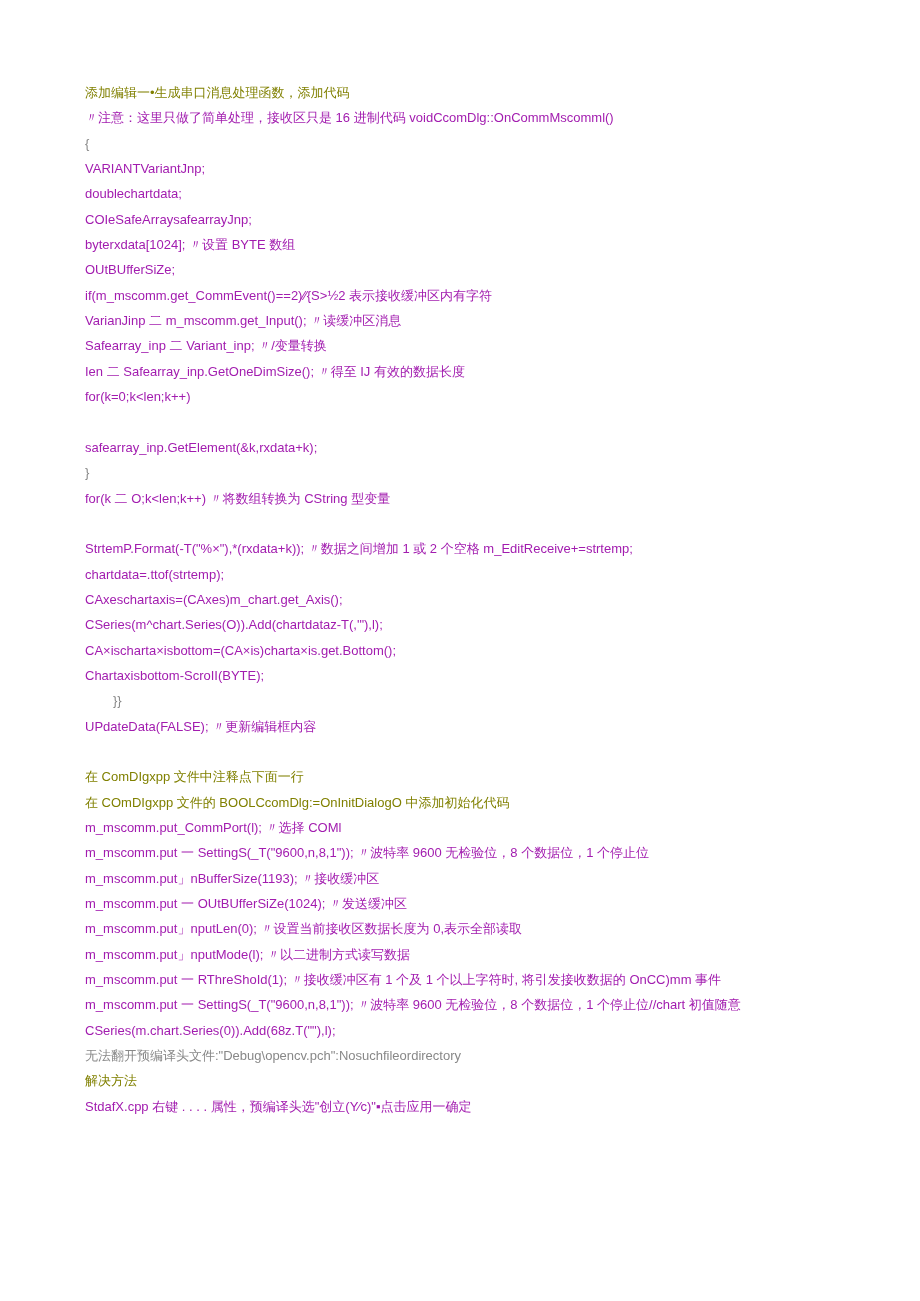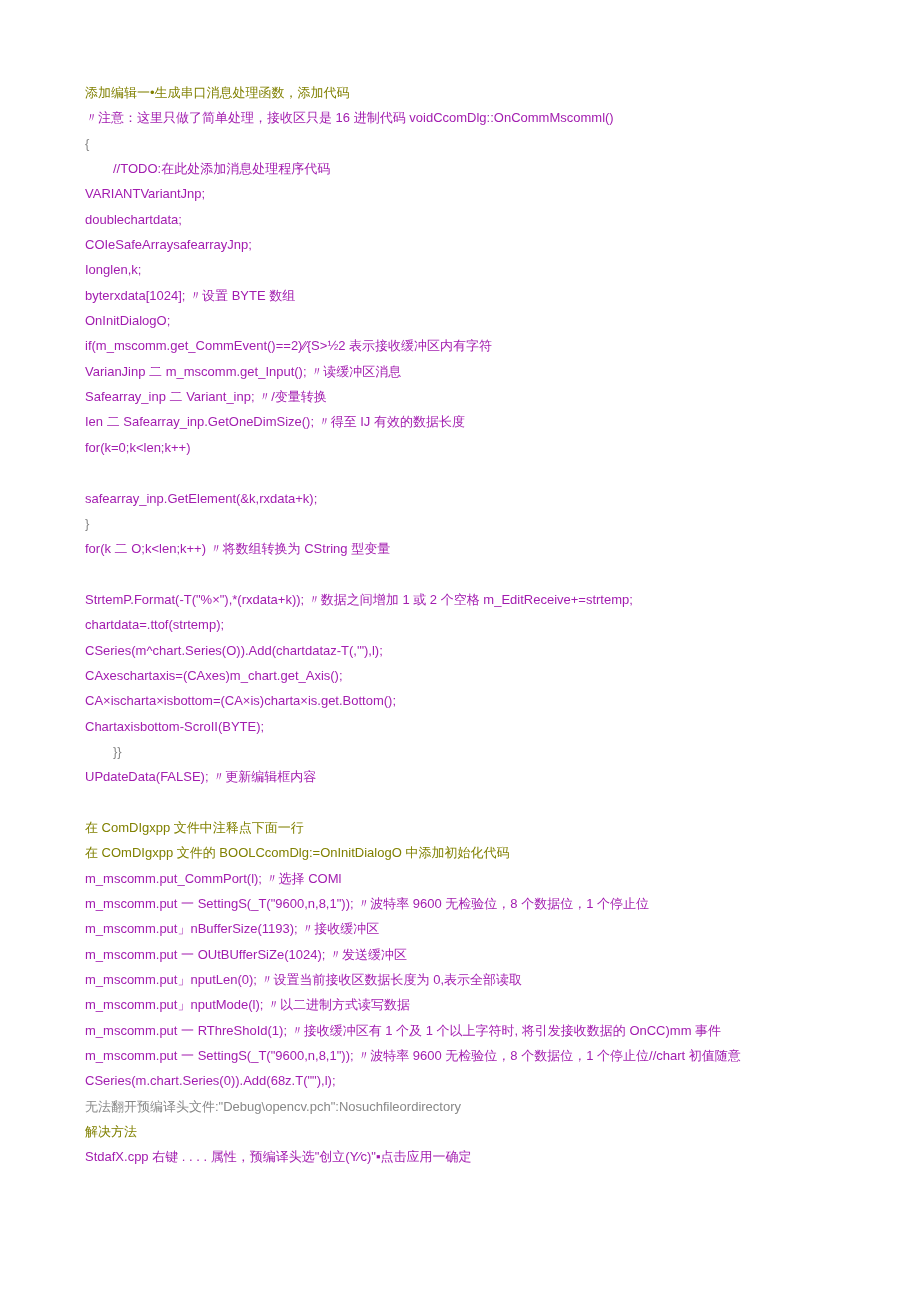--- a/index.html
+++ b/index.html
@@ -19,41 +19,39 @@
   .indent { padding-left: 28px; }
   p { margin: 0; }
 </style>
 </head>
 <body>
 
 <div id="content">
     <p class="olive">添加编辑一•生成串口消息处理函数，添加代码</p>
     <p class="dark">〃注意：这里只做了简单处理，接收区只是 16 进制代码 voidCcomDlg::OnCommMscomml()</p>
     <p class="gray">{</p>
-    <p class="dark indent">//TODO:在此处添加消息处理程序代码</p>
     <p class="dark">VARIANTVariantJnp;</p>
     <p class="dark">doublechartdata;</p>
     <p class="dark">COIeSafeArraysafearrayJnp;</p>
-    <p class="dark">Ionglen,k;</p>
     <p class="dark">byterxdata[1024]; 〃设置 BYTE 数组</p>
-    <p class="dark">OnInitDialogO;</p>
+    <p class="dark">OUtBUfferSiZe;</p>
     <p class="dark">if(m_mscomm.get_CommEvent()==2)∕∕{S&gt;½2 表示接收缓冲区内有字符</p>
     <p class="dark">VarianJinp 二 m_mscomm.get_Input(); 〃读缓冲区消息</p>
     <p class="dark">Safearray_inp 二 Variant_inp; 〃/变量转换</p>
     <p class="dark">Ien 二 Safearray_inp.GetOneDimSize(); 〃得至 IJ 有效的数据长度</p>
     <p class="dark">for(k=0;k&lt;len;k++)</p>
     <p class="gray">&nbsp;</p>
     <p class="dark">safearray_inp.GetElement(&amp;k,rxdata+k);</p>
     <p class="gray">}</p>
     <p class="dark">for(k 二 O;k&lt;len;k++) 〃将数组转换为 CString 型变量</p>
     <p class="gray">&nbsp;</p>
     <p class="dark">StrtemP.Format(-T("%×"),*(rxdata+k)); 〃数据之间增加 1 或 2 个空格 m_EditReceive+=strtemp;</p>
     <p class="dark">chartdata=.ttof(strtemp);</p>
+    <p class="dark">CAxeschartaxis=(CAxes)m_chart.get_Axis();</p>
     <p class="dark">CSeries(m^chart.Series(O)).Add(chartdataz-T(,'"),l);</p>
-    <p class="dark">CAxeschartaxis=(CAxes)m_chart.get_Axis();</p>
     <p class="dark">CA×ischarta×isbottom=(CA×is)charta×is.get.Bottom();</p>
     <p class="dark">Chartaxisbottom-ScroII(BYTE);</p>
     <p class="gray indent">}}</p>
     <p class="dark">UPdateData(FALSE); 〃更新编辑框内容</p>
     <p class="gray">&nbsp;</p>
     <p class="olive">在 ComDIgxpp 文件中注释点下面一行</p>
     <p class="olive">在 COmDIgxpp 文件的 BOOLCcomDlg:=OnInitDialogO 中添加初始化代码</p>
     <p class="dark">m_mscomm.put_CommPort(l); 〃选择 COMl</p>
     <p class="dark">m_mscomm.put 一 SettingS(_T("9600,n,8,1")); 〃波特率 9600 无检验位，8 个数据位，1 个停止位</p>
     <p class="dark">m_mscomm.put」nBufferSize(1193); 〃接收缓冲区</p>

